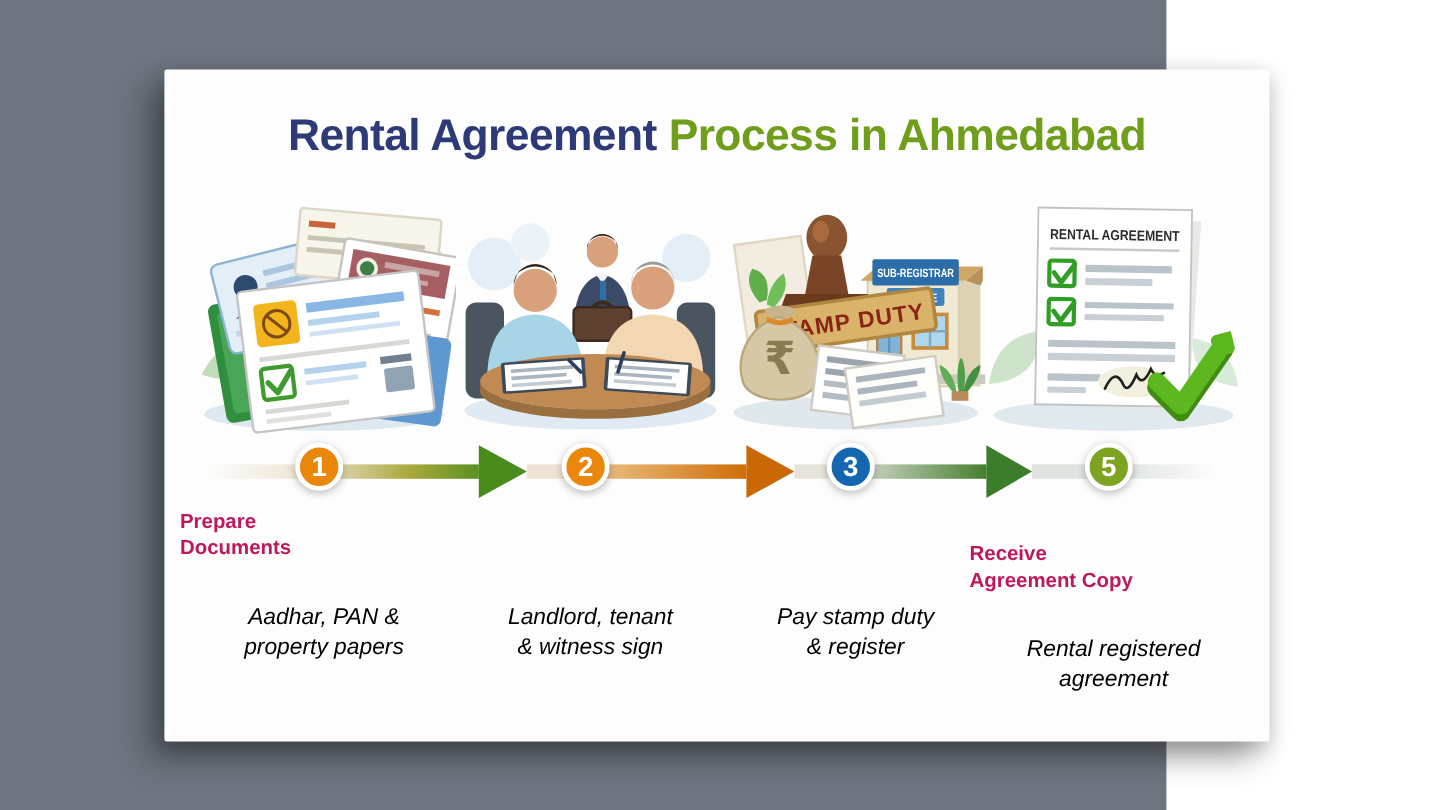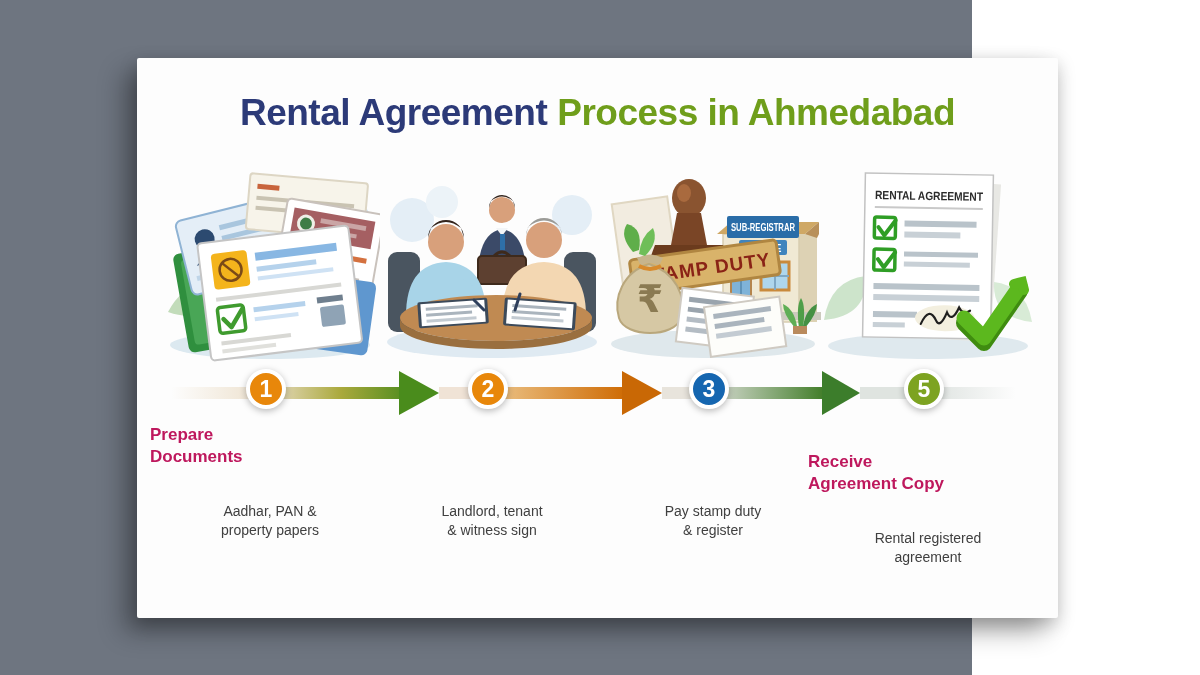--- a/index.html
+++ b/index.html
@@ -29,21 +29,21 @@
   .badge.s1, .badge.s2 { background:#e8870a; }
   .badge.s3 { background:#1566b0; }
   .badge.s4 { background:#7da321; }
   .step-heading {
     position:absolute; top:366px; width:240px; 
     color:#be185d; font-size:17px; font-weight:bold; line-height:1.32;
     white-space:pre-line;
   }
   .step-desc {
     position:absolute; top:444px; width:240px; text-align:center;
-    color:#404040; font-size:14px; line-height:1.33; white-space:pre-line;
+    color:#000000; font-size:19px; line-height:1.33; white-space:pre-line;font-style:italic;
   }
   .c1 { left:13px; }  .c2 { left:235px; } .c3 { left:456px; } .c4 { left:671px;margin-top:27px; }
   .i1 { left:23px; }  .i2 { left:245px; } .i3 { left:466px; } .i4 { left:681px; }
   .b1 { left:109px; } .b2 { left:331px; } .b3 { left:552px; } .b4 { left:767px; }
 </style>
 </head>
 <body>
 
 <div class="stage">
   <div class="card">

